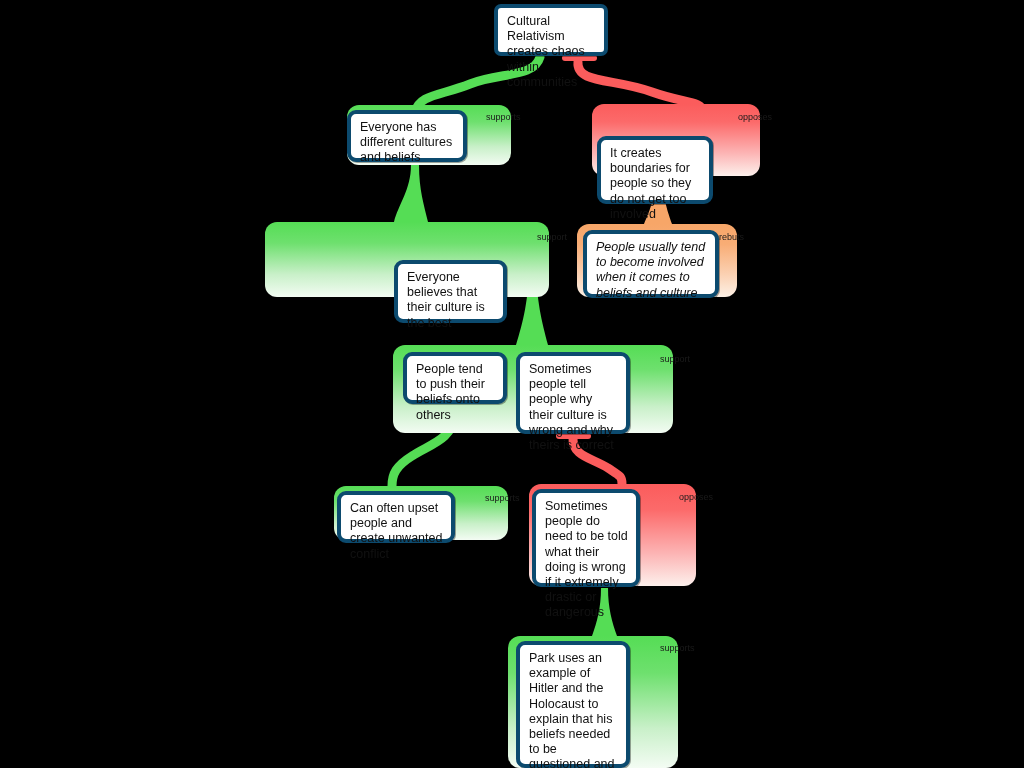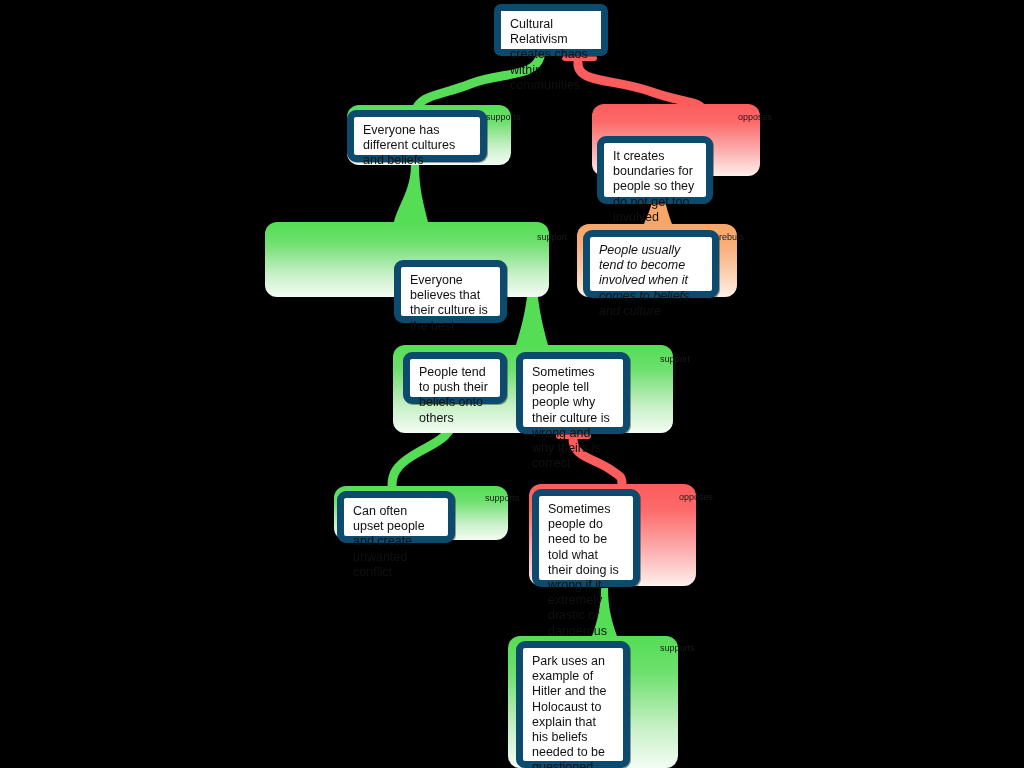--- a/index.html
+++ b/index.html
@@ -8,21 +8,21 @@
 
   svg#links{position:absolute;left:0;top:0;width:1024px;height:768px;pointer-events:none;}
 
   .group{position:absolute;border-radius:12px;box-sizing:border-box;}
   .group.supports{background:linear-gradient(to bottom,#55dd55 0%,#6ee06e 28%,#c9f0c9 70%,#f3fcf3 100%);}
   .group.opposes{background:linear-gradient(to bottom,#fb5c5c 0%,#fc6a6a 25%,#fcb4b4 68%,#fdf0ec 100%);}
   .group.rebuts{background:linear-gradient(to bottom,#f7a668 0%,#f8ad76 28%,#fbd2b4 70%,#fdf1e6 100%);}
 
   .glabel{position:absolute;font-size:9px;color:#1a1a1a;font-family:"Liberation Sans",sans-serif;white-space:nowrap;padding-left:24px;}
 
-  .card{position:absolute;background:#fff;border:7px solid #0c4a6e;border-radius:9px;
+  .card{position:absolute;background:#fff;border:4px solid #0c4a6e;border-radius:9px;
         box-sizing:border-box;padding:6px 8px 6px 9px;font-size:12.5px;line-height:15.2px;
         color:#111;box-shadow:1px 1px 0 rgba(0,0,0,.35);}
   .card.root{border-radius:7px;}
 </style>
 </head>
 <body>
 
 <div id="stage">
 
   <svg id="links" viewBox="0 0 1024 768">
@@ -45,21 +45,21 @@
     <line x1="559" y1="436" x2="588" y2="436" stroke="#fb5c5c" stroke-width="6" stroke-linecap="round"></line>
 
     <path fill="#55dd55" stroke="none" d="M601,588 L608,588 C608,608 612,622 617,636 L592,636 C597,622 601,608 601,588 Z"></path>
   </svg>
 
   <div class="card root" style="left:494px;top:4px;width:114px;height:52px;">Cultural Relativism creates chaos within communities</div>
 
   <div class="group supports" style="left:347px;top:105px;width:164px;height:60px;">
     <span class="glabel" style="left:115px;top:7px;">supports</span>
   </div>
-  <div class="card" style="left:347px;top:110px;width:140px;height:52px;">Everyone has different cultures and beliefs</div>
+  <div class="card" style="left:347px;top:110px;width:120px;height:52px;">Everyone has different cultures and beliefs</div>
 
   <div class="group opposes" style="left:592px;top:104px;width:168px;height:72px;">
     <span class="glabel" style="left:122px;top:8px;">opposes</span>
   </div>
   <div class="card" style="left:597px;top:108px;width:116px;height:68px;margin-top:28px;">It creates boundaries for people so they do not get too involved</div>
 
   <div class="group supports" style="left:265px;top:222px;width:284px;height:75px;">
     <span class="glabel" style="left:248px;top:10px;">support</span>
   </div>
   <div class="card" style="left:394px;top:232px;width:113px;height:63px;margin-top:28px;">Everyone believes that their culture is the best</div>

